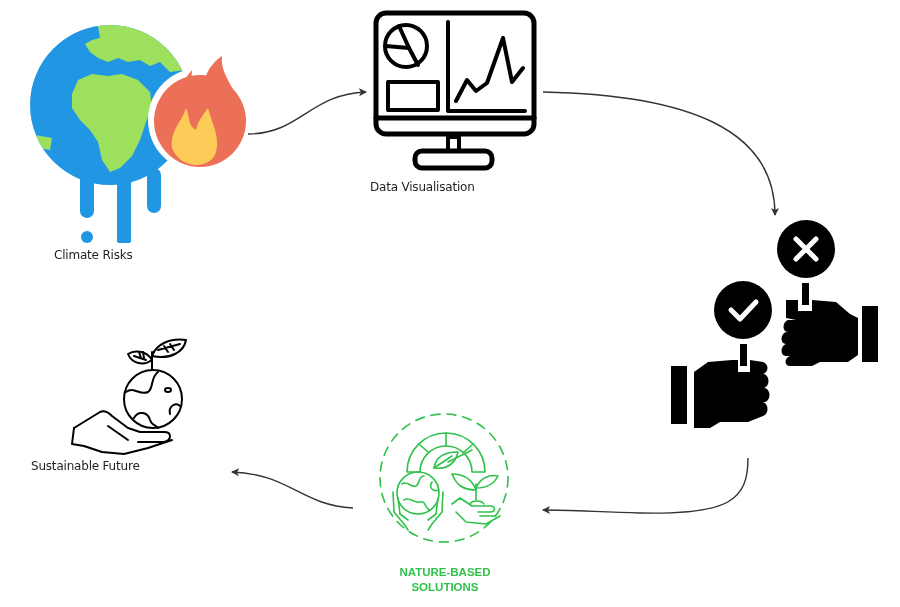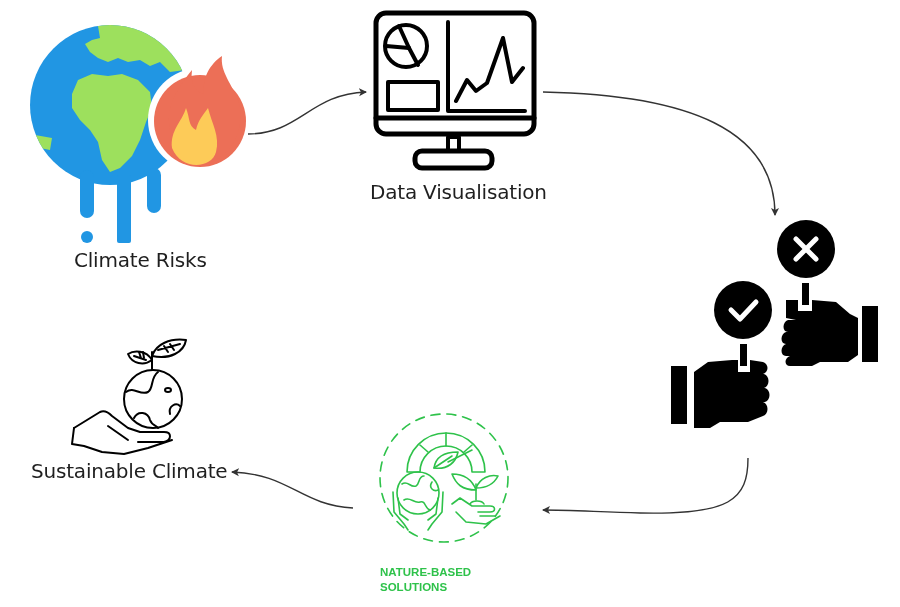--- a/index.html
+++ b/index.html
@@ -1,21 +1,21 @@
 <!DOCTYPE html>
 <html><head>
   <meta charset="utf-8">
   <style>
     html, body { margin: 0; padding: 0; background: #ffffff; }
     body { width: 900px; height: 607px; position: relative; overflow: hidden;
            font-family: "DejaVu Sans", sans-serif; color: #1a1a1a; }
     .stage { position: absolute; left: 0; top: 0; width: 900px; height: 607px; }
-    .label { position: absolute; font-size: 20px; white-space: nowrap; color: #1f1f1f;
+    .label { position: absolute; font-size: 12px; white-space: nowrap; color: #1f1f1f;
              font-family: "DejaVu Sans", sans-serif; letter-spacing: -0.2px; }
-    .label-green { position: absolute; font-size: 11.5px; font-weight: bold; text-align: left;
+    .label-green { position: absolute; font-size: 11.5px; font-weight: bold; text-align: center;
                    line-height: 15px; font-family: "Liberation Sans", sans-serif; }
     svg { position: absolute; left: 0; top: 0; }
   </style>
 </head>
 <body>
 
 <div class="stage">
 
   <svg width="900" height="607" viewBox="0 0 900 607">
     <defs>
@@ -141,21 +141,21 @@
       <path d="M74,428 L72,444 L84,446 L102,452 L124,454 L148,448 L172,440"></path>
       <path d="M108,426 L128,440"></path>
     </g>
 
     <path d="M248,134 C300,134 310,94 366,92" stroke="#333" stroke-width="1.4" fill="none" marker-end="url(#arrowhead)"></path>
     <path d="M543,92 C690,95 775,130 775,215" stroke="#333" stroke-width="1.4" fill="none" marker-end="url(#arrowhead)"></path>
     <path d="M748,458 C748,500 730,515 640,513 C600,512 570,510 543,510" stroke="#333" stroke-width="1.4" fill="none" marker-end="url(#arrowhead)"></path>
     <path d="M353,508 C300,505 290,474 232,472" stroke="#333" stroke-width="1.4" fill="none" marker-end="url(#arrowhead)"></path>
   </svg>
 
-  <div class="label" style="left:54px; top:248px;margin-left:20px;">Climate Risks</div>
+  <div class="label" style="left:54px; top:248px;">Climate Risks</div>
   <div class="label" style="left:370px; top:180px;">Data Visualisation</div>
-  <div class="label" style="left:31px; top:459px;">Sustainable Climate</div>
+  <div class="label" style="left:31px; top:459px;">Sustainable Future</div>
 
   <div class="label-green" style="left:380px; top:565px; width:130px; color:#2ec24a;">
     <div>NATURE-BASED</div>
     <div>SOLUTIONS</div>
   </div>
 </div>
 
 </body></html>

